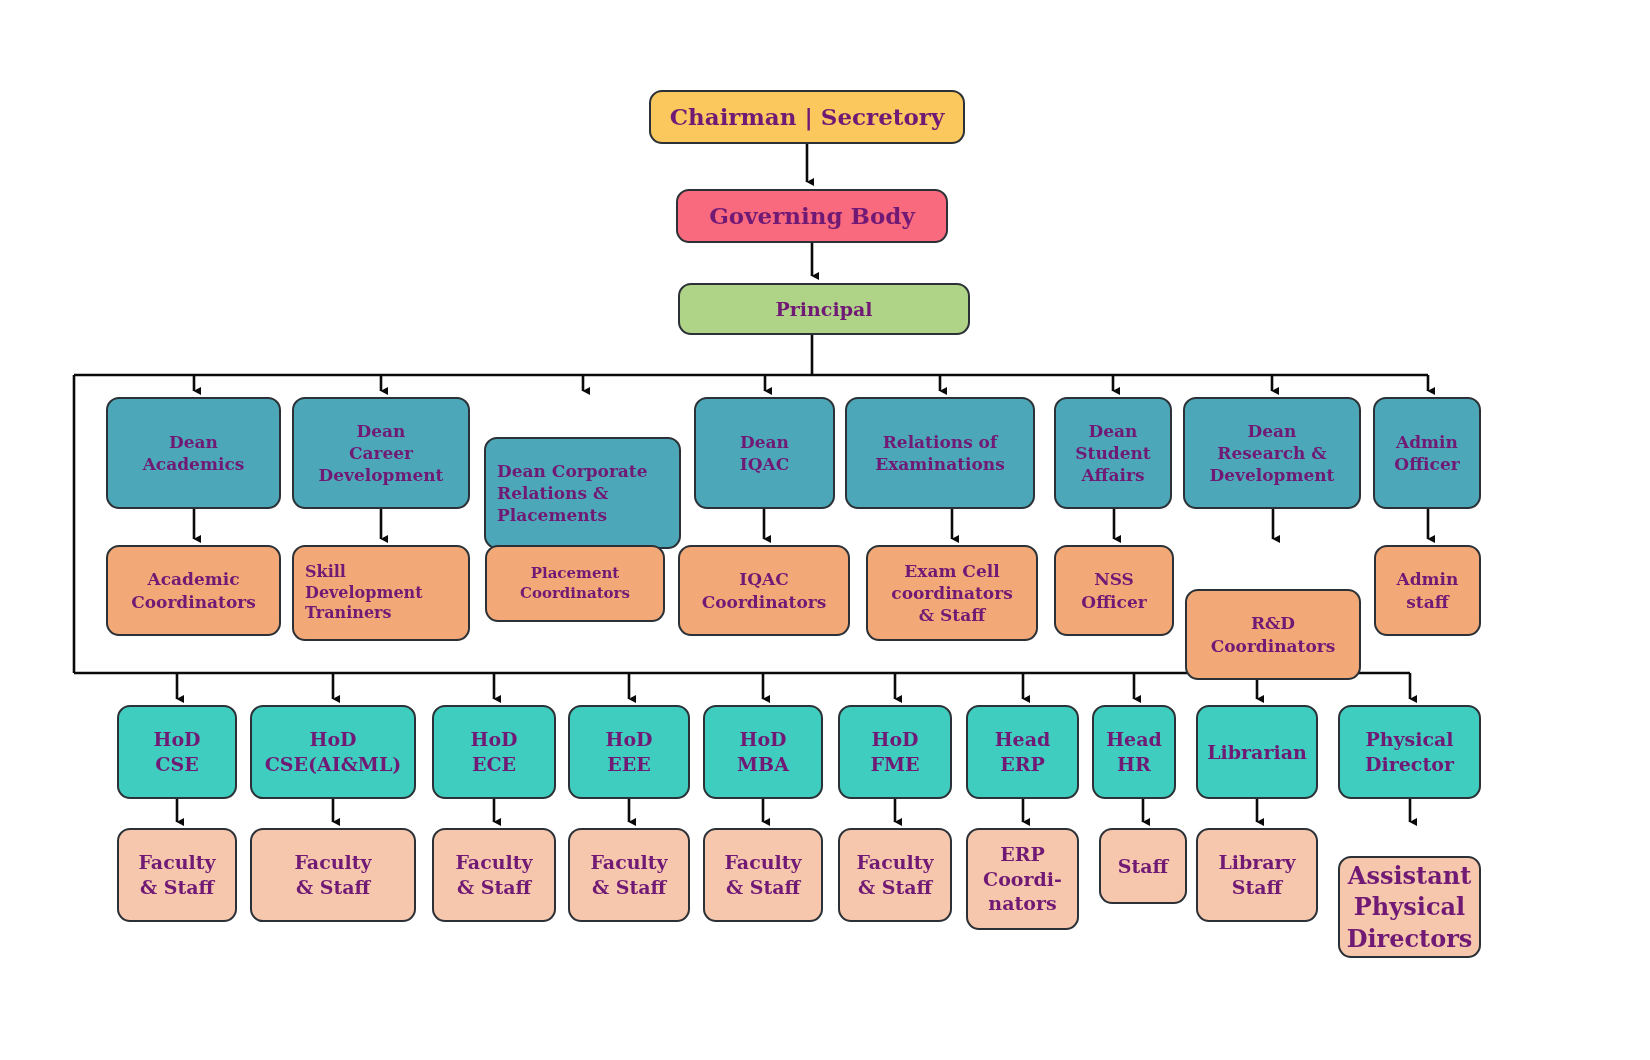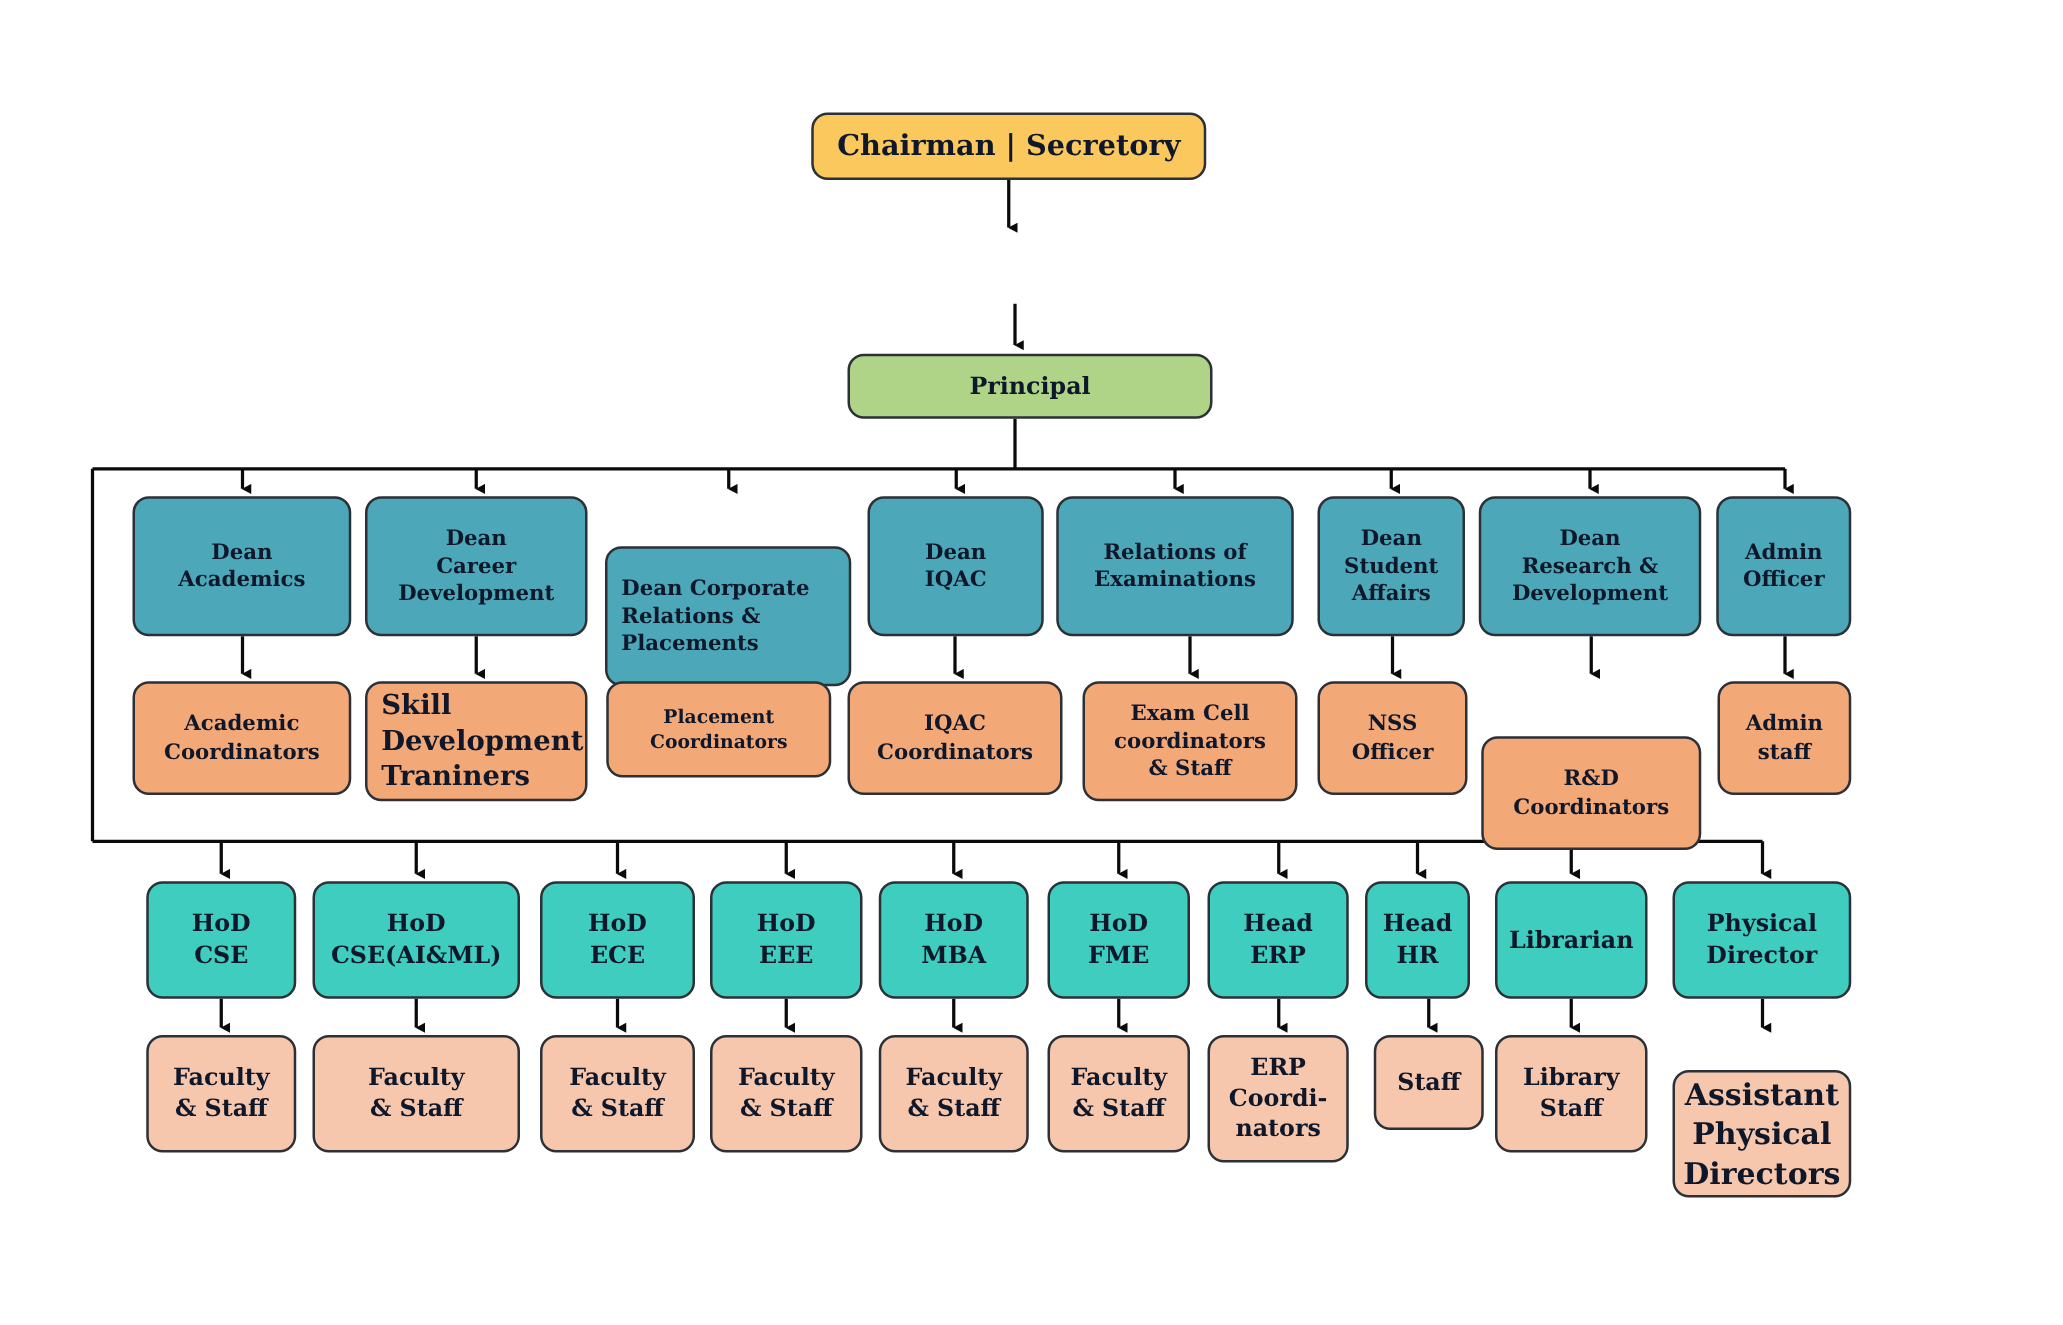--- a/index.html
+++ b/index.html
@@ -28,21 +28,21 @@
     position:absolute;
     box-sizing:border-box;
     border:2.4px solid #2b3137;
     border-radius:13px;
     display:flex;
     align-items:center;
     justify-content:center;
     text-align:center;
     font-family:"DejaVu Serif","Liberation Serif",serif;
     font-weight:bold;
-    color:#0f172a;
+    color:#701a75;
     line-height:1.30;
     padding:3px 4px;
     white-space:pre-line;
   }
   .node.left{ justify-content:flex-start; text-align:left; padding-left:11px; }
 
   
   #wires{position:absolute;left:0;top:0;width:1650px;height:1060px;pointer-events:none;}
 </style>
 </head>
@@ -97,20 +97,21 @@
         <path d="M763,799 V822" marker-end="url(#ah)"></path>
         <path d="M895,799 V822" marker-end="url(#ah)"></path>
         <path d="M1023,799 V822" marker-end="url(#ah)"></path>
         <path d="M1143,799 V822" marker-end="url(#ah)"></path>
         <path d="M1257,799 V822" marker-end="url(#ah)"></path>
         <path d="M1410,799 V822" marker-end="url(#ah)"></path>
       </g>
   </svg>
 
   <div class="node" id="n-chairman" style="left: 649px; top: 90px; width: 316px; height: 54px; background: rgb(251, 200, 93); font-size: 23px; border-color: rgb(43, 49, 55);">Chairman | Secretory</div>
+  <div class="node" id="n-governing" style="left: 676px; top: 189px; width: 272px; height: 54px; background: rgb(249, 106, 127); font-size: 23px; border-color: rgb(43, 49, 55);">Governing Body</div>
   <div class="node" id="n-principal" style="left: 678px; top: 283px; width: 292px; height: 52px; background: rgb(175, 211, 135); font-size: 19px; border-color: rgb(43, 49, 55);">Principal</div>
 
   <div id="dean-row">
       <div class="node" style="left: 106px; top: 397px; width: 175px; height: 112px; background: rgb(76, 168, 184); font-size: 17px; border-color: rgb(43, 49, 55);">Dean
 Academics</div>
       <div class="node" style="left: 292px; top: 397px; width: 178px; height: 112px; background: rgb(76, 168, 184); font-size: 17px; border-color: rgb(43, 49, 55);">Dean
 Career
 Development</div>
       <div class="node left" style="left: 484px; top: 397px; width: 197px; height: 112px; background: rgb(76, 168, 184); font-size: 17px; border-color: rgb(43, 49, 55); margin-top: 40px;">Dean Corporate
 Relations &amp;
@@ -124,21 +125,21 @@
 Affairs</div>
       <div class="node" style="left: 1183px; top: 397px; width: 178px; height: 112px; background: rgb(76, 168, 184); font-size: 17px; border-color: rgb(43, 49, 55);">Dean
 Research &amp;
 Development</div>
       <div class="node" style="left: 1373px; top: 397px; width: 108px; height: 112px; background: rgb(76, 168, 184); font-size: 17px; border-color: rgb(43, 49, 55);">Admin
 Officer</div>
     </div>
   <div id="coordinator-row">
       <div class="node" style="left: 106px; top: 545px; width: 175px; height: 91px; background: rgb(243, 169, 119); font-size: 17px; border-color: rgb(43, 49, 55);">Academic
 Coordinators</div>
-      <div class="node left" style="left: 292px; top: 545px; width: 178px; height: 96px; background: rgb(243, 169, 119); font-size: 22px; border-color: rgb(43, 49, 55);">Skill
+      <div class="node left" style="left: 292px; top: 545px; width: 178px; height: 96px; background: rgb(243, 169, 119); font-size: 16px; border-color: rgb(43, 49, 55);">Skill
 Development
 Traniners</div>
       <div class="node" style="left: 485px; top: 545px; width: 180px; height: 77px; background: rgb(243, 169, 119); font-size: 15px; border-color: rgb(43, 49, 55);">Placement
 Coordinators</div>
       <div class="node" style="left: 678px; top: 545px; width: 172px; height: 91px; background: rgb(243, 169, 119); font-size: 17px; border-color: rgb(43, 49, 55);">IQAC
 Coordinators</div>
       <div class="node" style="left: 866px; top: 545px; width: 172px; height: 96px; background: rgb(243, 169, 119); font-size: 17px; border-color: rgb(43, 49, 55);">Exam Cell
 coordinators
 &amp; Staff</div>
       <div class="node" style="left: 1054px; top: 545px; width: 120px; height: 91px; background: rgb(243, 169, 119); font-size: 17px; border-color: rgb(43, 49, 55);">NSS

